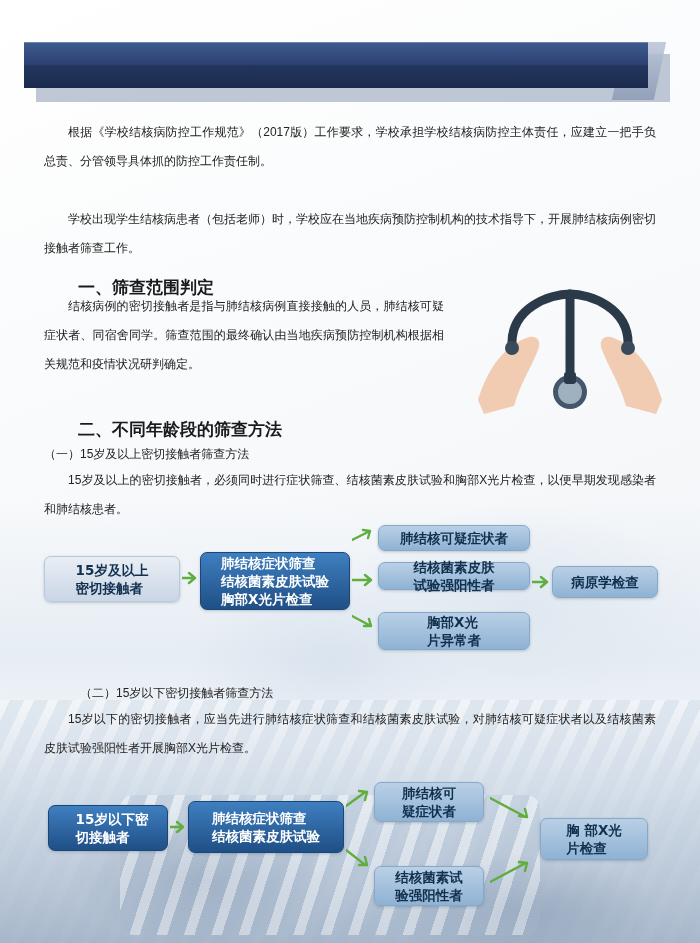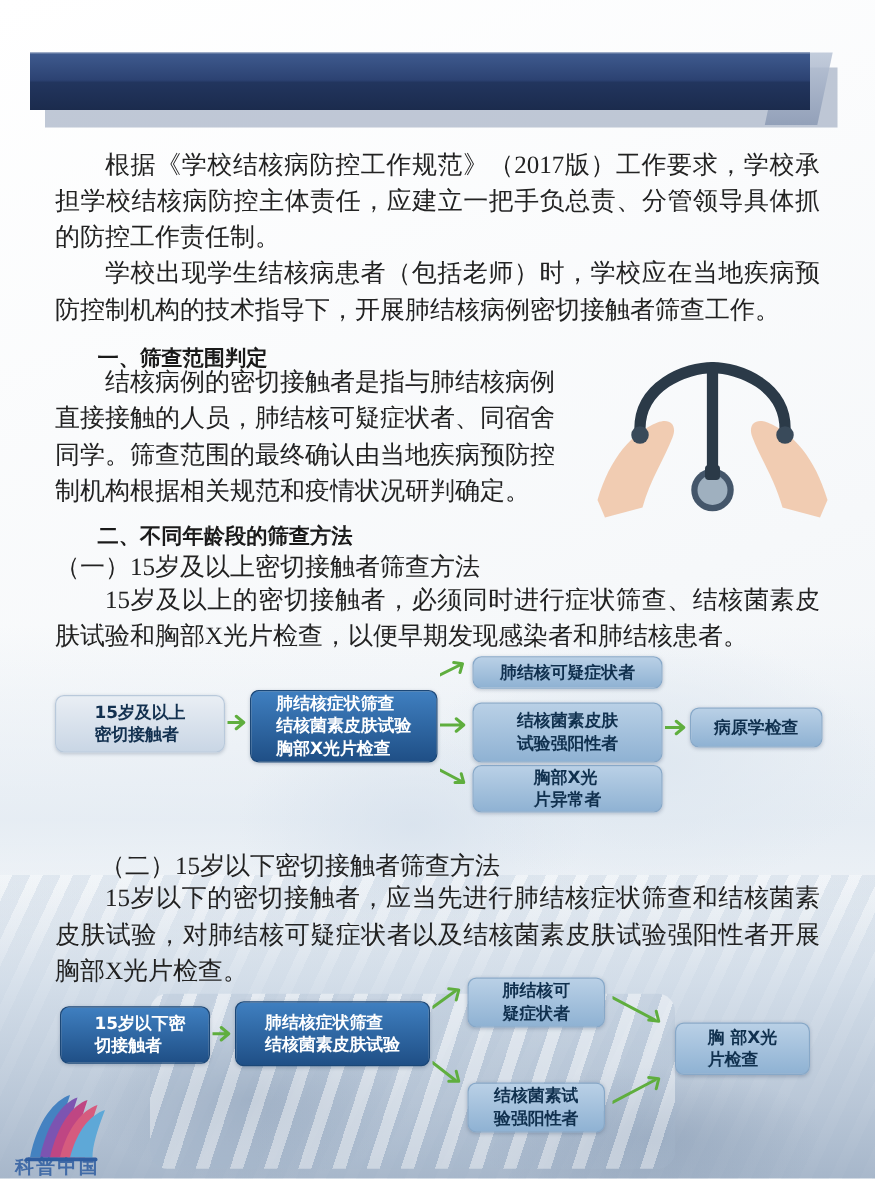--- a/index.html
+++ b/index.html
@@ -101,25 +101,25 @@
     background-clip: text;
     -webkit-text-fill-color: transparent;
     text-shadow: 0 1px 0 rgba(0,0,0,.25);
     white-space: nowrap;
     font-family: "DejaVu Sans", "Liberation Sans", sans-serif;
   }
 
   
   .para {
     position: absolute;
-    font-size: 20px;
+    font-size: 12px;
     line-height: 29px;
     color: #222222;
     text-align: justify;
-    font-family: Liberation Serif, serif;
+    font-family: Liberation Sans, sans-serif;
   }
   .indent { text-indent: 2em; }
   .sec-head {
     position:absolute;
     font-size: 17px;
     line-height: 28px;
     font-weight: bold;
     color: #1a1a1a;
     font-family: "DejaVu Sans", "Liberation Sans", sans-serif;
     text-indent: 2em;
@@ -240,21 +240,21 @@
 
     <div class="node grey" style="left:44px; top:556px; width:136px; height:46px;">15岁及以上
 密切接触者</div>
 
     <div class="node blue" style="left:200px; top:552px; width:150px; height:58px;">肺结核症状筛查
 结核菌素皮肤试验
 胸部X光片检查</div>
 
     <div class="node ltblue" style="left:378px; top:525px; width:152px; height:26px;">肺结核可疑症状者</div>
 
-    <div class="node ltblue" style="left:378px; top:562px; width:152px; height:48px;">结核菌素皮肤
+    <div class="node ltblue" style="left:378px; top:562px; width:152px; height:28px;">结核菌素皮肤
 试验强阳性者</div>
 
     <div class="node ltblue" style="left:378px; top:612px; width:152px; height:38px;">胸部X光
 片异常者</div>
 
     <div class="node ltblue" style="left:552px; top:566px; width:106px; height:32px;">病原学检查</div>
 
     <div class="arrow" style="left:182px; top:570px;">
       <svg width="18" height="16">
           <path d="M0 8 L12 8 M7 3 L13 8 L7 13" stroke="#5fae3e" stroke-width="2.4" fill="none" stroke-linecap="round" stroke-linejoin="round"></path>
@@ -319,27 +319,14 @@
           <path d="M0 4 L34 22 M29 22 L37 23 L35 15" stroke="#5fae3e" stroke-width="2.4" fill="none" stroke-linecap="round" stroke-linejoin="round"></path>
         </svg>
     </div>
     <div class="arrow" style="left:490px; top:858px;">
       <svg width="46" height="30">
           <path d="M0 24 L34 6 M29 4 L37 5 L35 13" stroke="#5fae3e" stroke-width="2.4" fill="none" stroke-linecap="round" stroke-linejoin="round"></path>
         </svg>
     </div>
   </div>
 
-  <div id="footer-logo">
-    <svg width="120" height="66" viewBox="0 0 120 66">
-      <g opacity="0.95">
-        <path d="M14 54 C20 24 34 8 46 4 C40 22 36 40 36 54 Z" fill="#3f7fc0"></path>
-        <path d="M22 54 C28 26 40 10 52 6 C46 24 42 40 42 54 Z" fill="#7a4fb0"></path>
-        <path d="M30 54 C36 28 48 12 60 8 C54 26 50 40 50 54 Z" fill="#c0407f"></path>
-        <path d="M38 54 C44 30 56 16 68 12 C62 30 58 42 58 54 Z" fill="#d8567a"></path>
-        <path d="M46 54 C52 32 62 20 74 16 C68 32 64 44 64 54 Z" fill="#5aa7d8"></path>
-      </g>
-      <rect x="10" y="54" width="58" height="3" rx="1.5" fill="#2f5da0"></rect>
-    </svg>
-    <div class="footer-text">科普中国</div>
-  </div>
 
 </div>
 
 </body></html>

